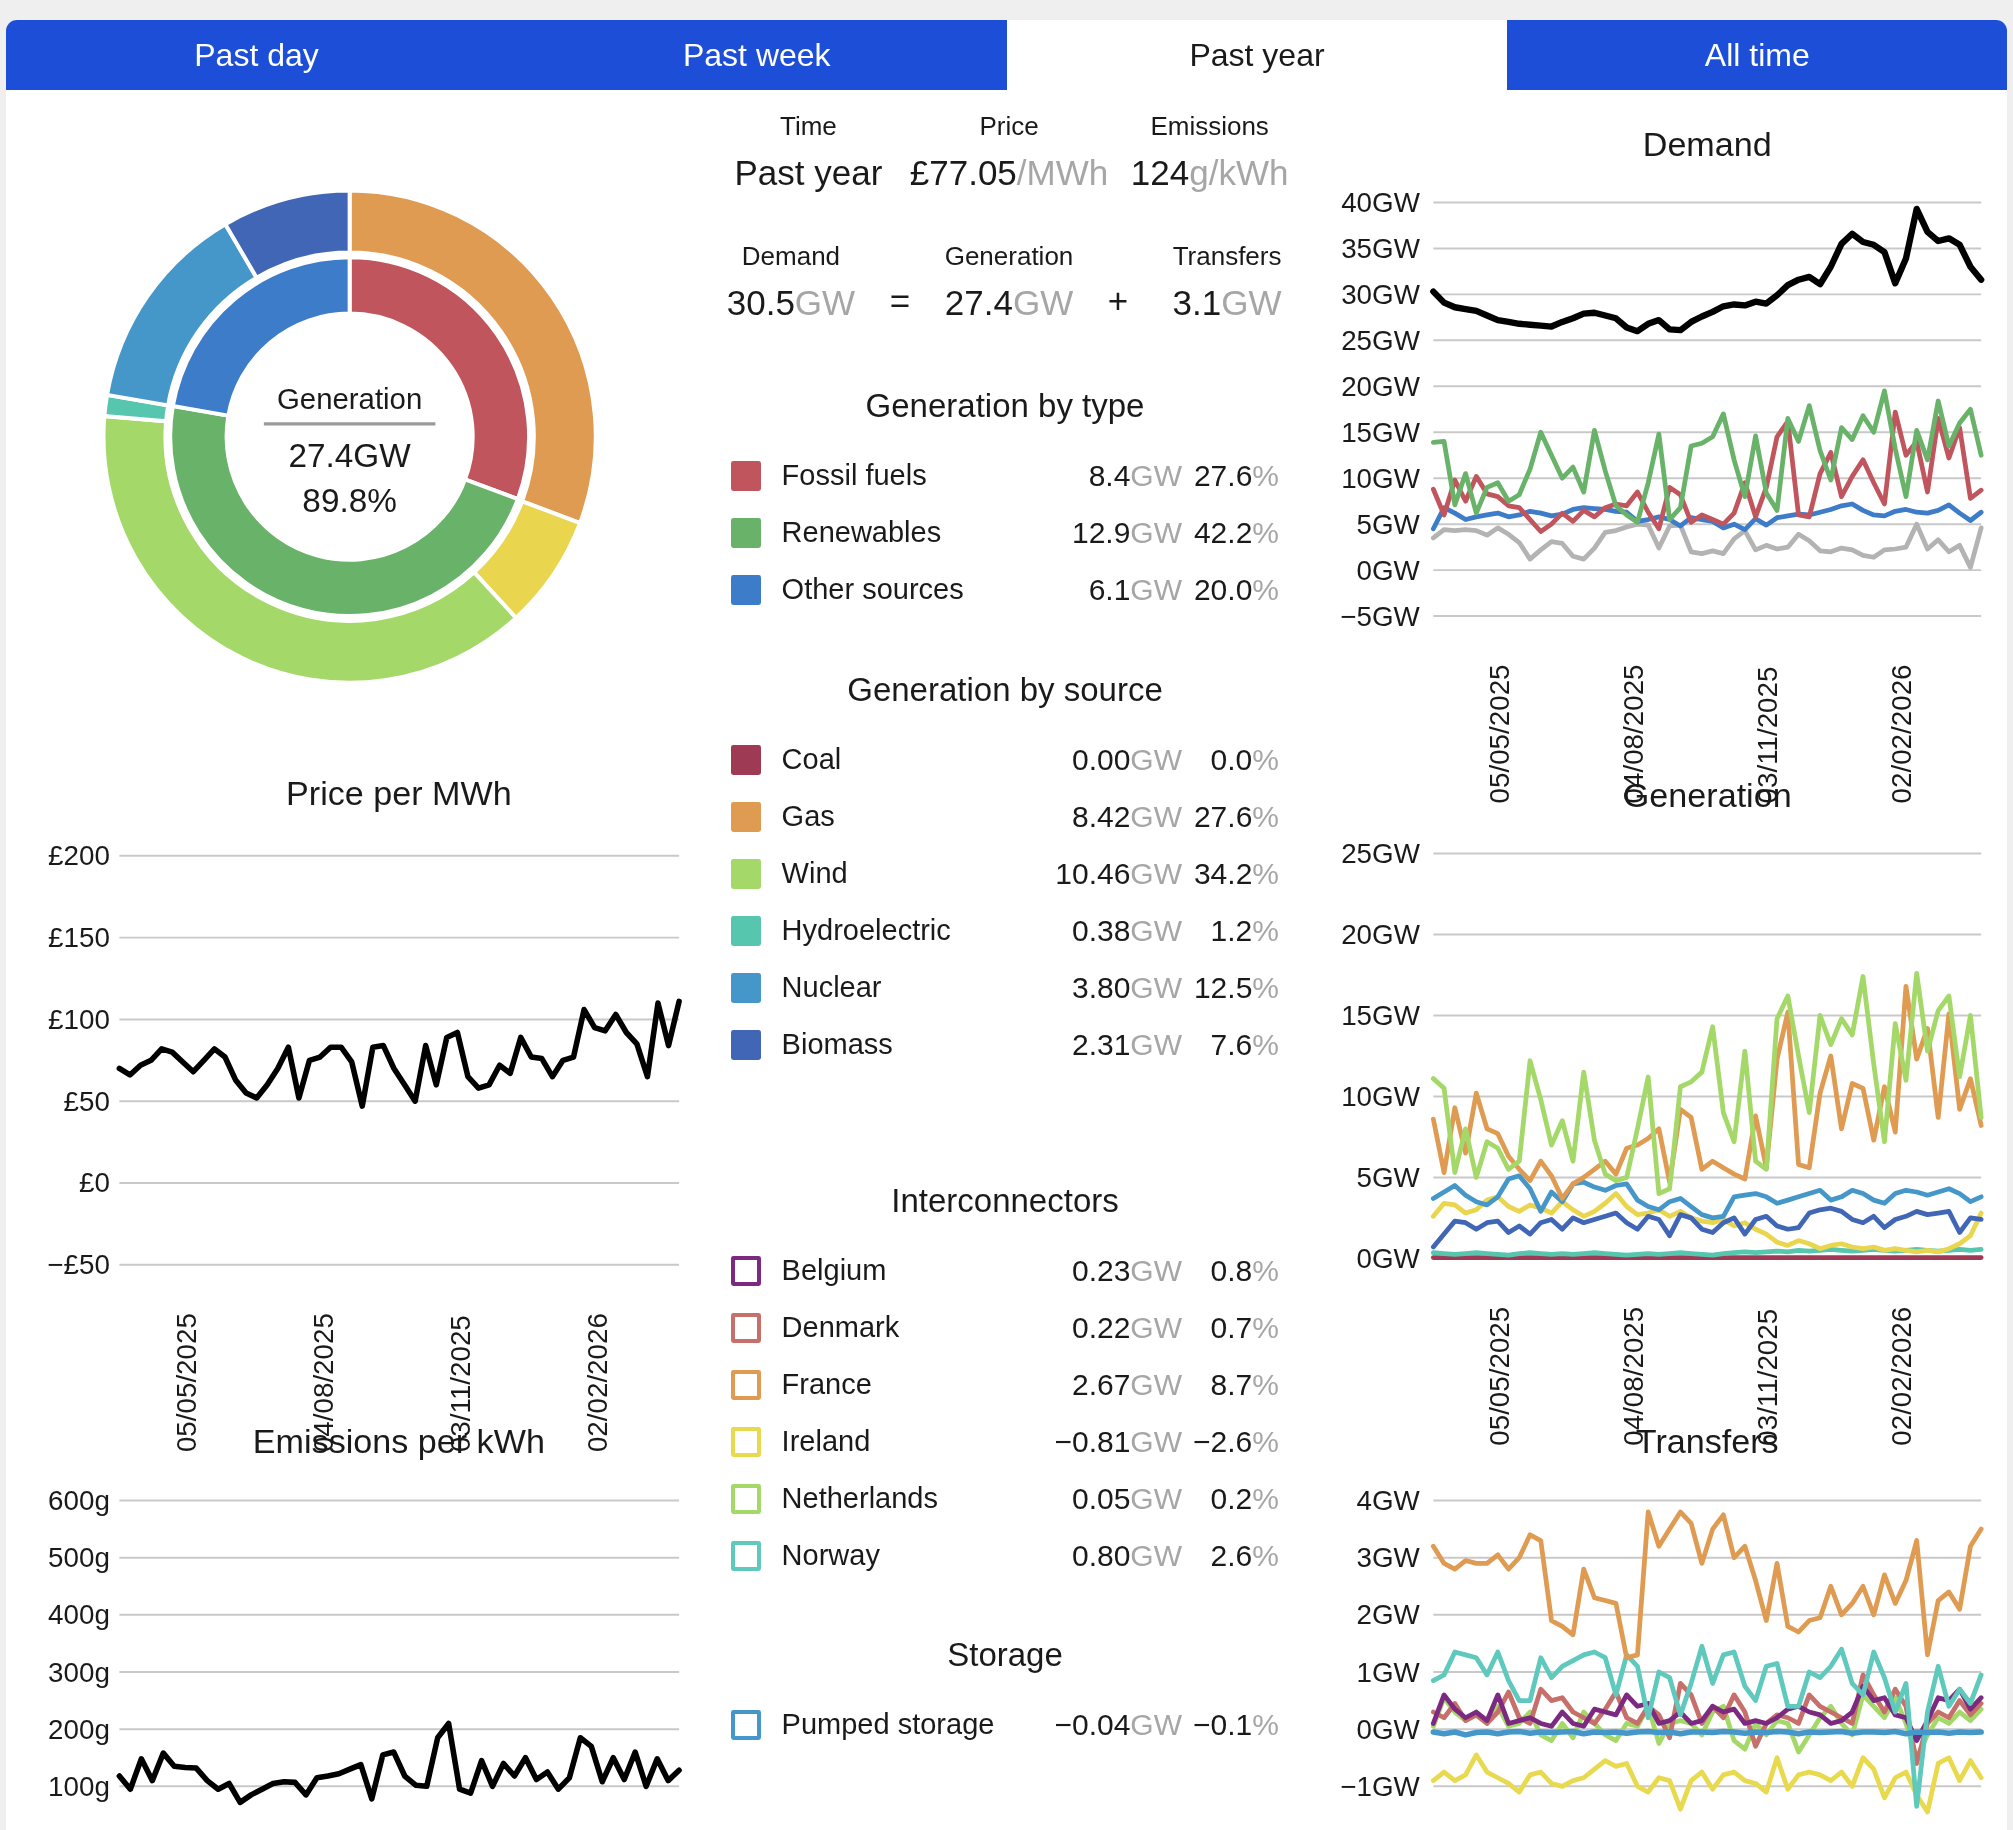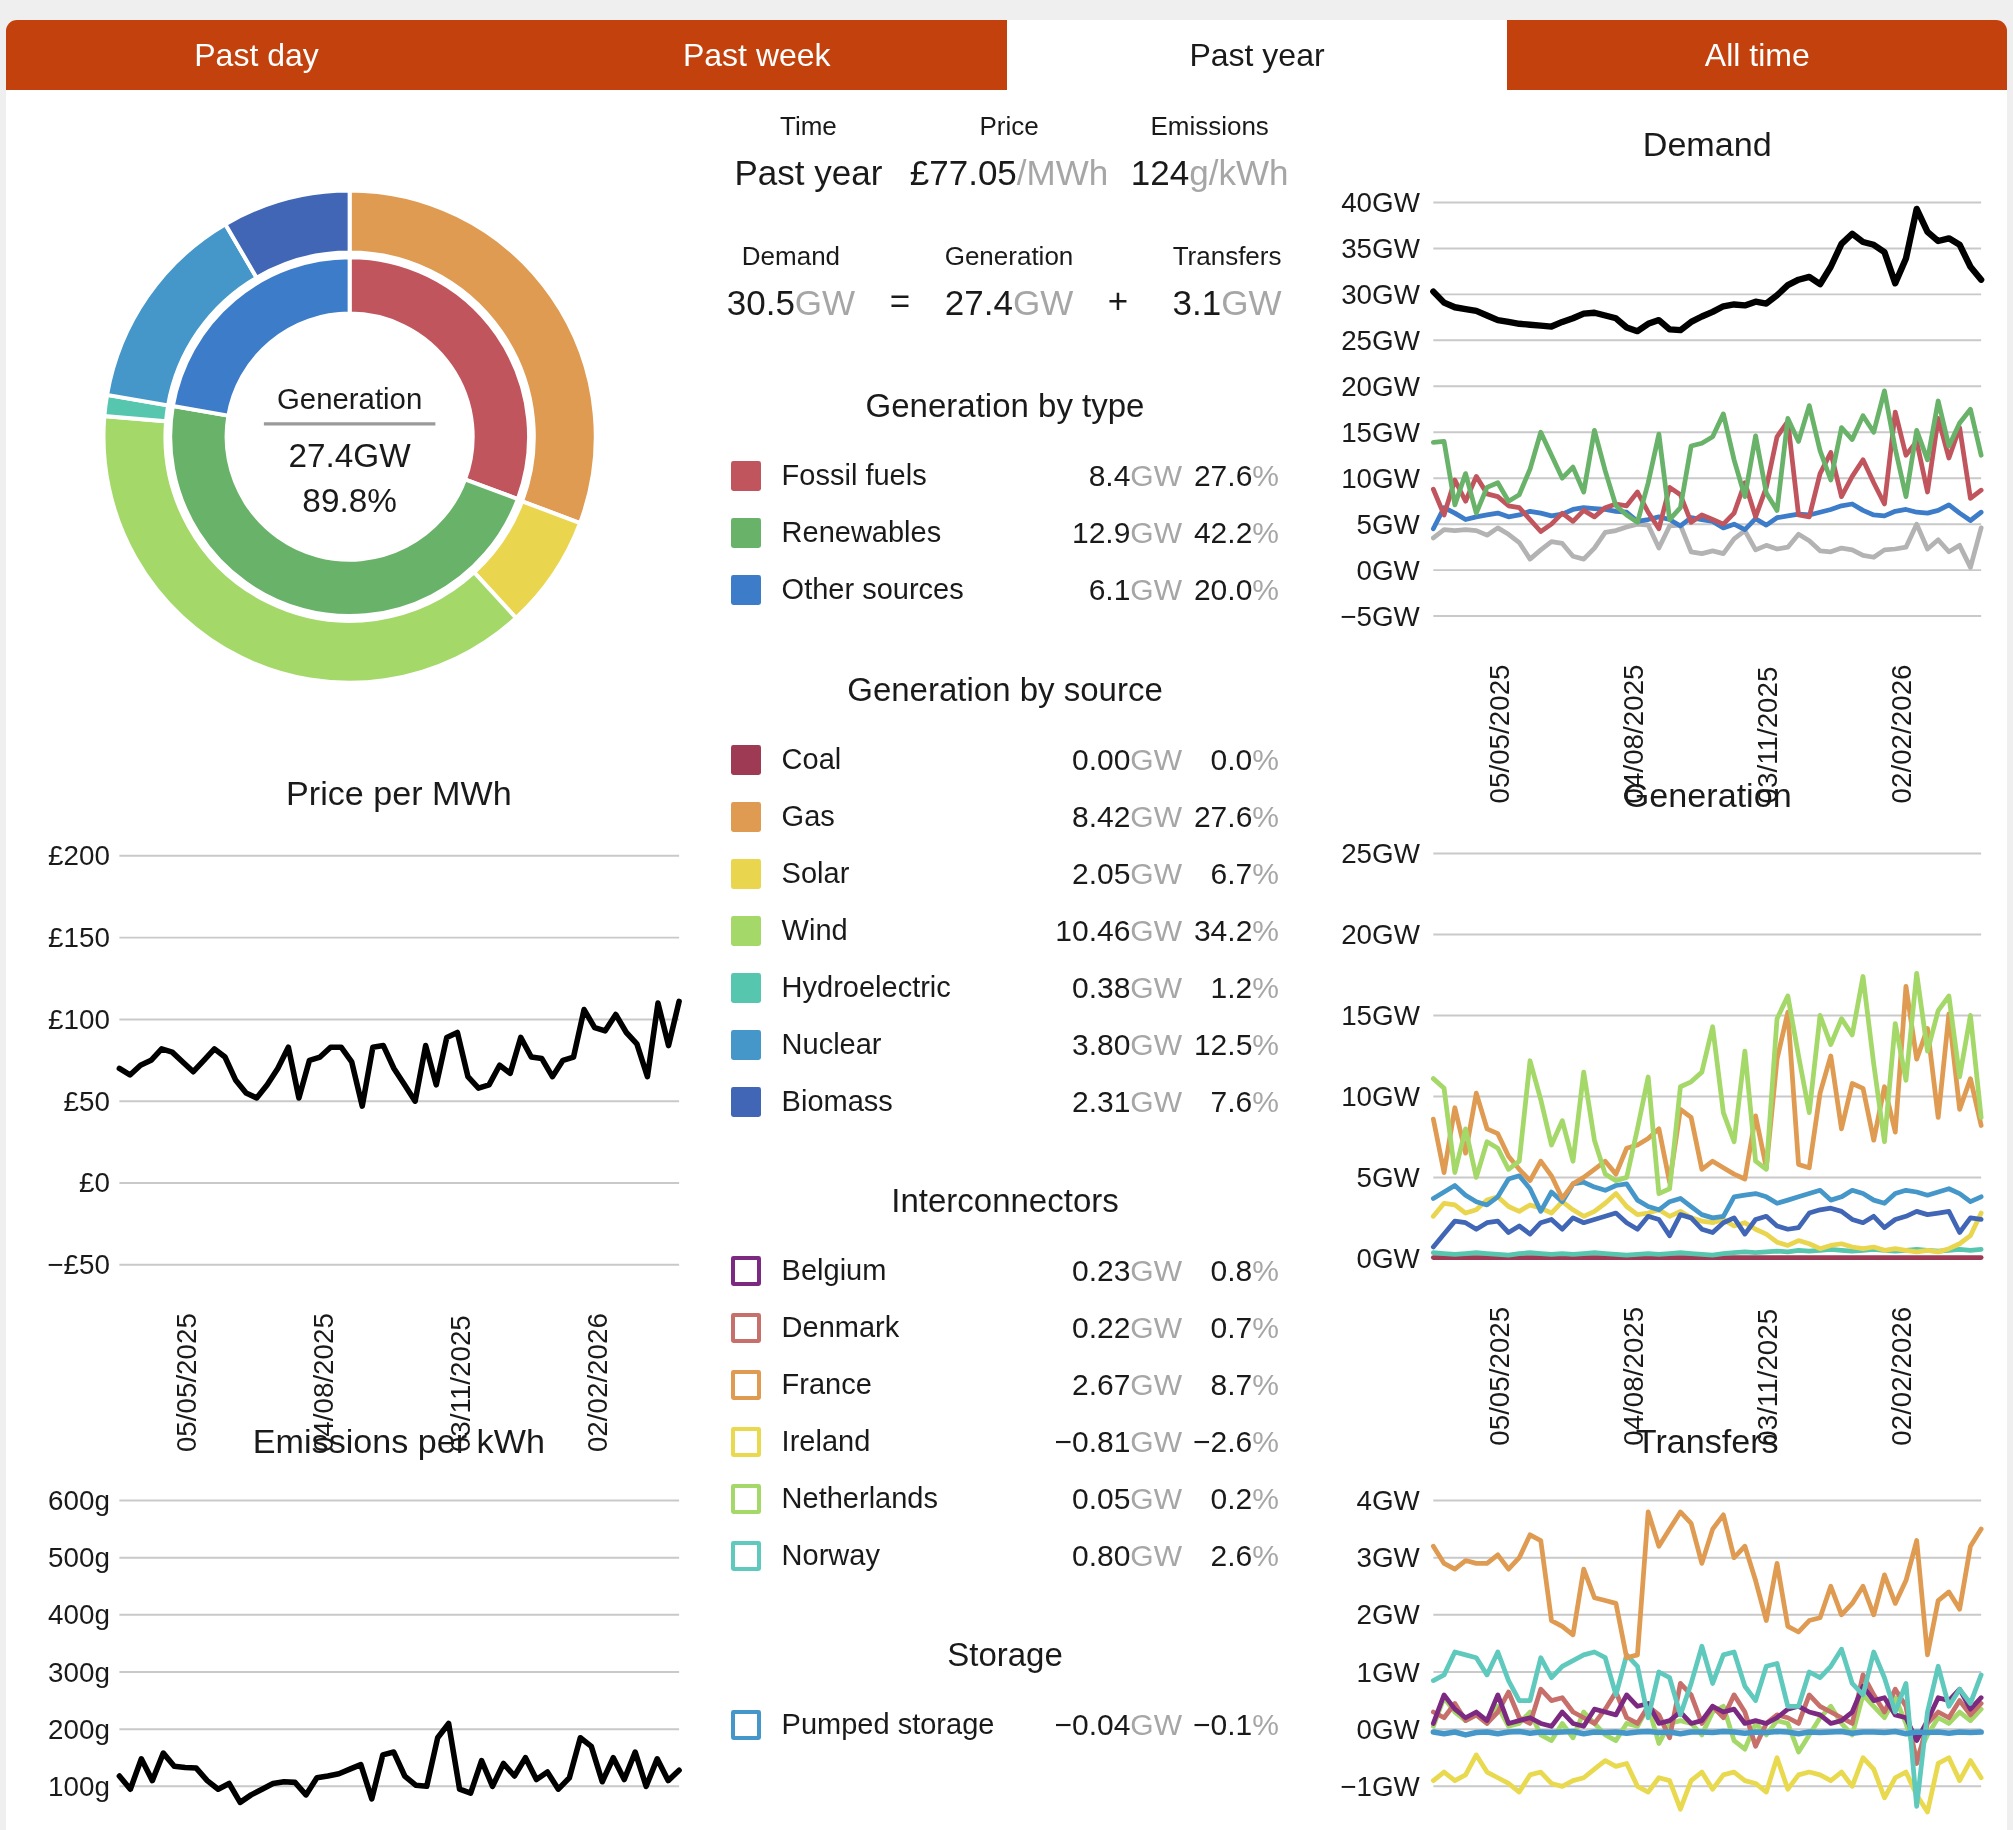--- a/index.html
+++ b/index.html
@@ -4,21 +4,21 @@
 <style>
   html,body{margin:0;padding:0;}
   body{
     width:2014px;height:1830px;background:#efefef;overflow:hidden;position:relative;
     font-family:"Liberation Sans",sans-serif;color:#1a1a1a;
     -webkit-font-smoothing:antialiased;
   }
   .tabbar{position:absolute;top:20px;left:6.4px;width:2001px;height:70px;display:flex;
     border-radius:11px 11px 0 0;overflow:hidden;z-index:40;}
   .tab{flex:1;display:flex;align-items:center;justify-content:center;font-size:32px;
-    background:#c2410c;color:#ffffff;cursor:pointer;user-select:none;}
+    background:#1d4ed8;color:#ffffff;cursor:pointer;user-select:none;}
   .tab.active{background:#ffffff;color:#1a1a1a;}
   .panel{position:absolute;top:90px;left:6.4px;width:2001px;height:1741px;background:#ffffff;z-index:1;}
   #charts-layer{position:absolute;top:0;left:0;z-index:10;pointer-events:none;}
   .overlay{position:absolute;z-index:20;gap:8px;}
   .stats{left:715px;top:111px;width:588px;display:flex;text-align:center;}
   .stat{flex:1;}
   .stat-label{font-size:26px;}
   .stat-value{font-size:35px;margin-top:11px;white-space:nowrap;}
   .equation{left:715px;top:241px;width:588px;display:flex;text-align:center;align-items:flex-start;}
   .eq-col{flex:1.15;}
@@ -232,26 +232,20 @@
         <span class="val"><span>0.00</span><span class="unit">GW</span></span>
         <span class="pct"><span>0.0</span><span class="unit">%</span></span>
       </div>
       <div class="row">
         <span class="swatch" style="background: rgb(223, 155, 82);"></span>
         <span class="lab">Gas</span>
         <span class="val"><span>8.42</span><span class="unit">GW</span></span>
         <span class="pct"><span>27.6</span><span class="unit">%</span></span>
       </div>
       <div class="row">
-        <span class="swatch" style="background: rgb(234, 213, 78);"></span>
-        <span class="lab">Solar</span>
-        <span class="val"><span>2.05</span><span class="unit">GW</span></span>
-        <span class="pct"><span>6.7</span><span class="unit">%</span></span>
-      </div>
-      <div class="row">
         <span class="swatch" style="background: rgb(164, 216, 105);"></span>
         <span class="lab">Wind</span>
         <span class="val"><span>10.46</span><span class="unit">GW</span></span>
         <span class="pct"><span>34.2</span><span class="unit">%</span></span>
       </div>
       <div class="row">
         <span class="swatch" style="background: rgb(86, 199, 174);"></span>
         <span class="lab">Hydroelectric</span>
         <span class="val"><span>0.38</span><span class="unit">GW</span></span>
         <span class="pct"><span>1.2</span><span class="unit">%</span></span>

